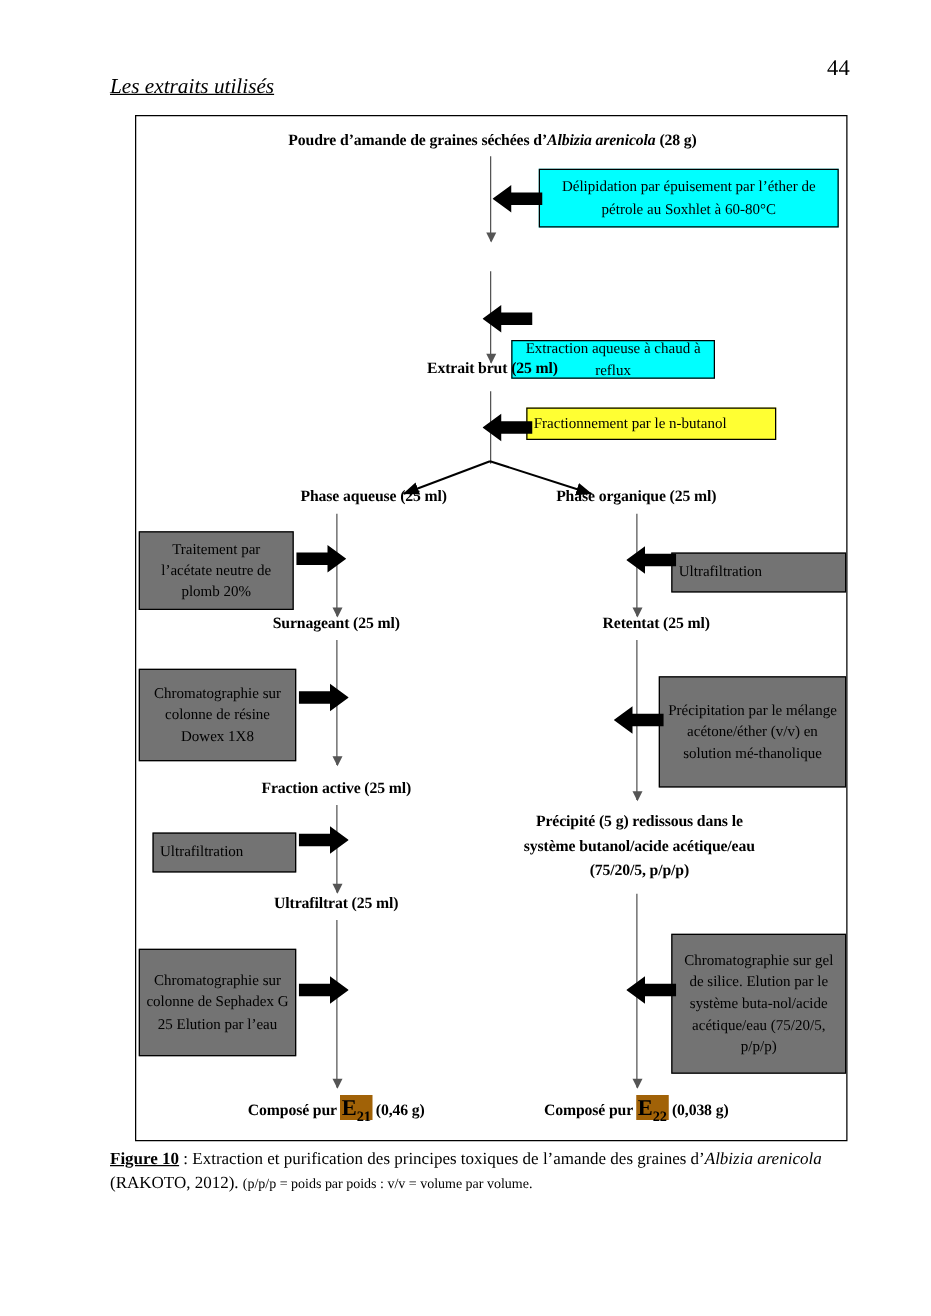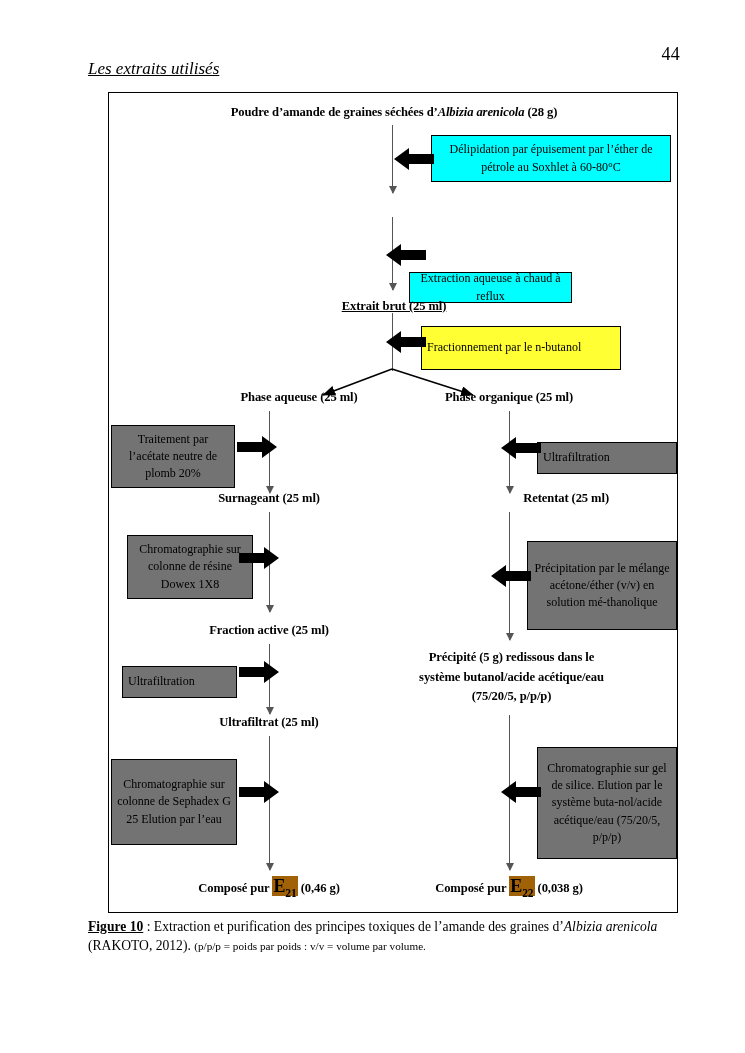--- a/index.html
+++ b/index.html
@@ -162,25 +162,25 @@
     <span class="head"></span>
   </div>
 
   <div class="treatbox cyan" style="left:300px; top:139px; width:163px; height:31px;margin-top:40px;">
     <span>Extraction aqueuse à chaud à reflux</span>
   </div>
   <svg class="blockarrow" style="left:277px; top:149px;" width="40" height="26" viewBox="0 0 40 26">
     <path d="M0 13 L15 2 L15 8 L40 8 L40 18 L15 18 L15 24 Z" fill="#000000"></path>
   </svg>
 
-  <div class="product" style="left:0; top:204px; width:570px;text-decoration:underline;">Extrait brut (25 ml)</div>
+  <div class="product" style="left:0; top:192px; width:570px;">Extrait brut (25 ml)</div>
 
   <div class="vline" style="left:283px; top:220px; height:58px;"></div>
 
-  <div class="treatbox yellow-bright" style="left:312px; top:233px; width:200px; height:44px;">
+  <div class="treatbox yellow-bright" style="left:312px; top:233px; width:200px; height:26px;">
     <span>Fractionnement par le n-butanol</span>
   </div>
   <svg class="blockarrow" style="left:277px; top:236px;" width="40" height="26" viewBox="0 0 40 26">
     <path d="M0 13 L15 2 L15 8 L40 8 L40 18 L15 18 L15 24 Z" fill="#000000"></path>
   </svg>
 
   <svg class="split-svg" style="left:0; top:272px;" width="570" height="40" viewBox="0 0 570 40">
     <defs>
       <marker id="ah" markerWidth="9" markerHeight="9" refX="7.5" refY="3.2" orient="auto" markerUnits="strokeWidth">
         <path d="M0,0 L8,3.2 L0,6.4 z" fill="#000000"></path>
@@ -202,21 +202,21 @@
   <svg class="blockarrow" style="left:128px; top:341px;" width="40" height="26" viewBox="0 0 40 26">
     <path d="M40 13 L25 2 L25 8 L0 8 L0 18 L25 18 L25 24 Z" fill="#000000"></path>
   </svg>
 
   <div class="product" style="left:60px; top:396px; width:200px; text-align:center;">Surnageant (25 ml)</div>
 
   <div class="vline" style="left:160px; top:419px; height:100px;">
     <span class="head"></span>
   </div>
 
-  <div class="treatbox yellow-soft" style="left:18px; top:432px; width:126px; height:64px;">
+  <div class="treatbox yellow-soft" style="left:2px; top:432px; width:126px; height:74px;">
     <span>Chromatographie sur colonne de résine Dowex 1X8</span>
   </div>
   <svg class="blockarrow" style="left:130px; top:452px;" width="40" height="26" viewBox="0 0 40 26">
     <path d="M40 13 L25 2 L25 8 L0 8 L0 18 L25 18 L25 24 Z" fill="#000000"></path>
   </svg>
 
   <div class="product" style="left:60px; top:528px; width:200px; text-align:center;">Fraction active (25 ml)</div>
 
   <div class="vline" style="left:160px; top:551px; height:70px;">
     <span class="head"></span>
@@ -252,21 +252,21 @@
     <span class="head"></span>
   </div>
 
   <div class="treatbox yellow-soft" style="left:428px; top:339px; width:140px; height:32px;">
     <span>Ultrafiltration</span>
   </div>
   <svg class="blockarrow" style="left:392px; top:342px;" width="40" height="26" viewBox="0 0 40 26">
     <path d="M0 13 L15 2 L15 8 L40 8 L40 18 L15 18 L15 24 Z" fill="#000000"></path>
   </svg>
 
-  <div class="product" style="left:300px; top:396px; width:200px; text-align:right;">Retentat (25 ml)</div>
+  <div class="product" style="left:316px; top:396px; width:200px; text-align:center;">Retentat (25 ml)</div>
 
   <div class="vline" style="left:400px; top:419px; height:128px;">
     <span class="head"></span>
   </div>
 
   <div class="treatbox yellow-soft" style="left:418px; top:438px; width:150px; height:89px;">
     <span>Précipitation par le mélange acétone/éther (v/v) en solution mé-thanolique</span>
   </div>
   <svg class="blockarrow" style="left:382px; top:470px;" width="40" height="26" viewBox="0 0 40 26">
     <path d="M0 13 L15 2 L15 8 L40 8 L40 18 L15 18 L15 24 Z" fill="#000000"></path>

